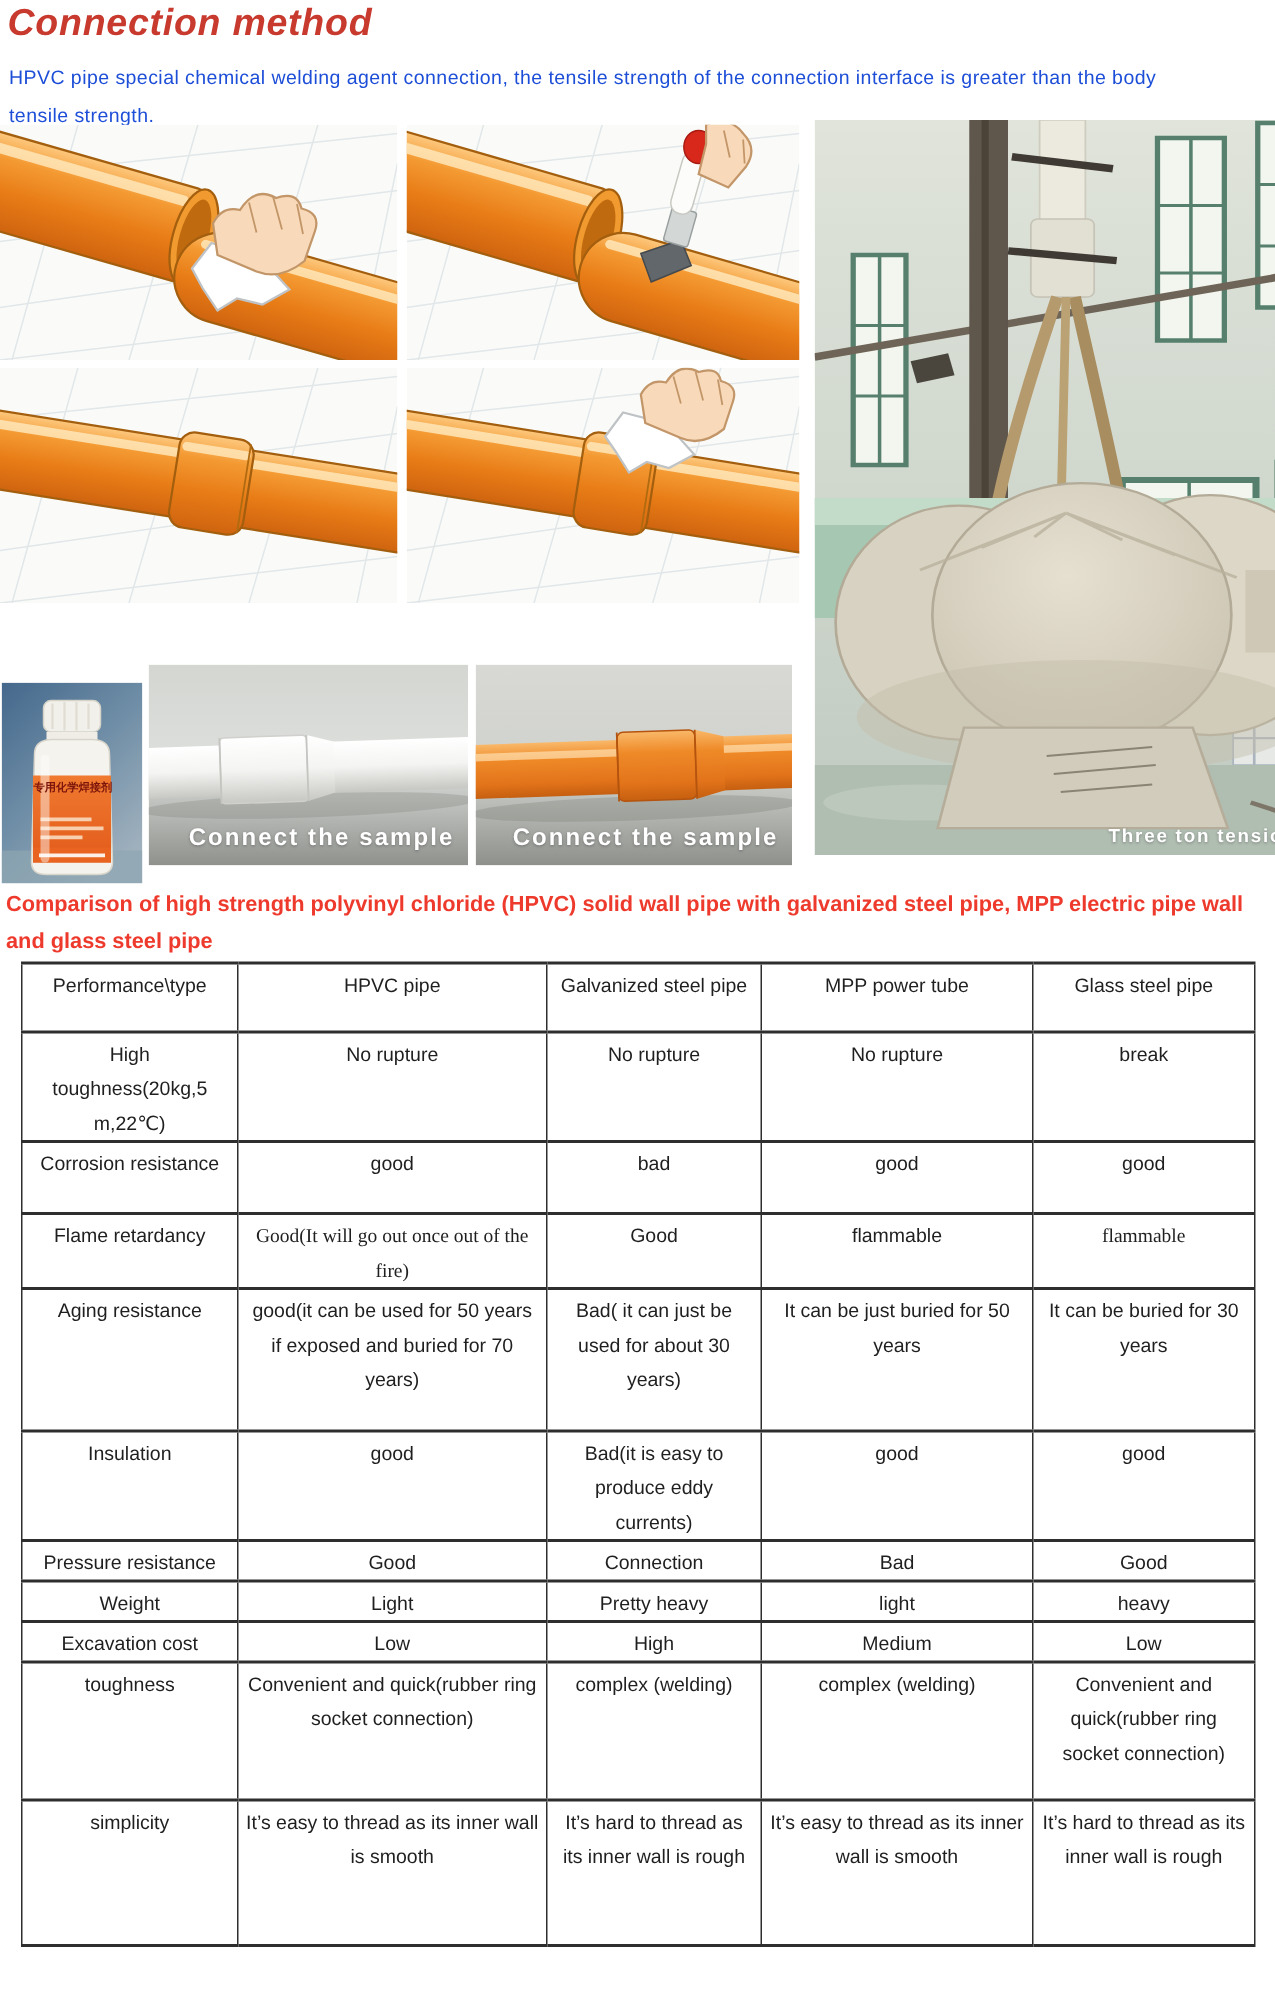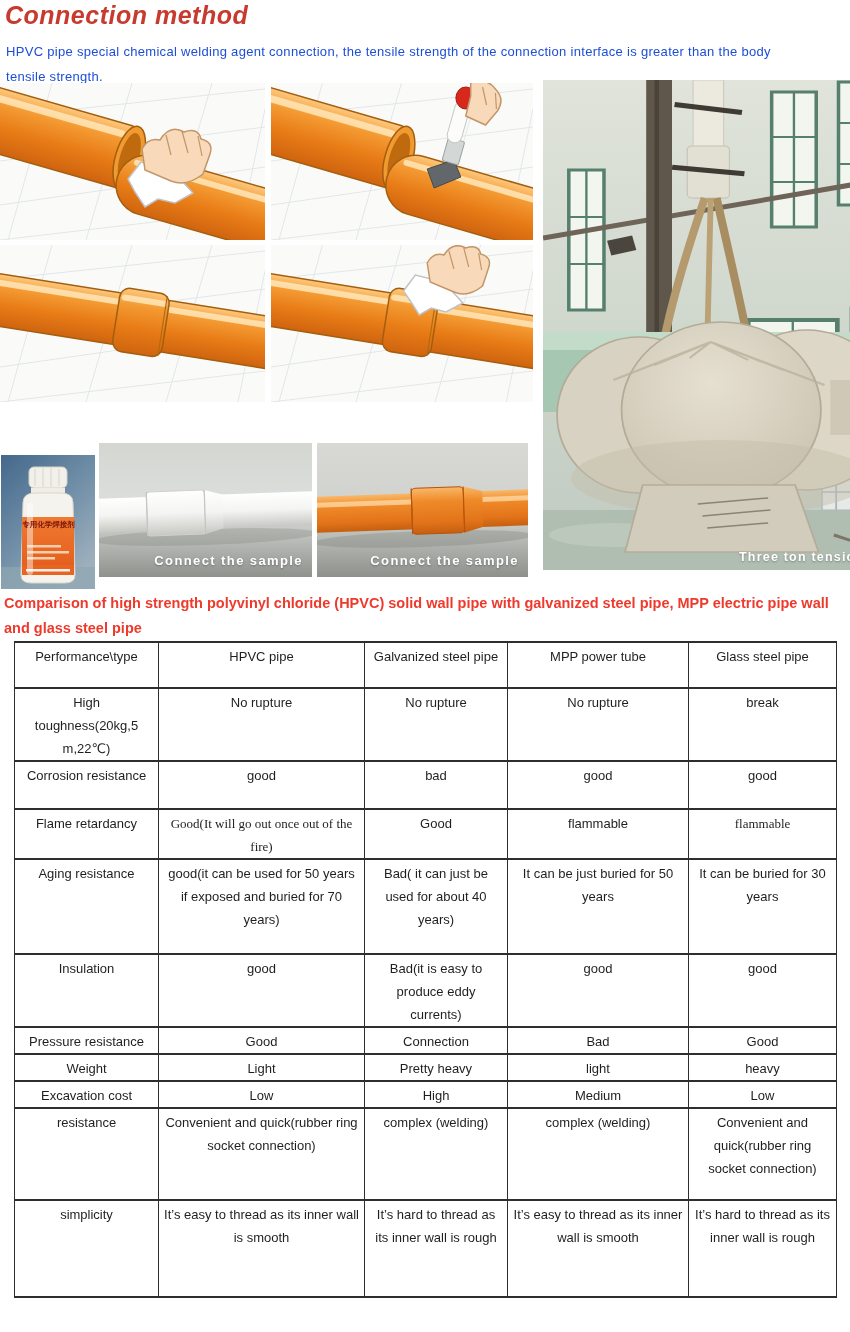--- a/index.html
+++ b/index.html
@@ -18,21 +18,21 @@
   .fig-p1{left:0;top:3px;width:265px;height:157px;}
   .fig-p2{left:271px;top:3px;width:262px;height:157px;}
   .fig-p3{left:0;top:165px;width:265px;height:157px;}
   .fig-p4{left:271px;top:165px;width:262px;height:157px;}
   .fig-photo{left:543px;top:0;width:360px;height:490px;}
   .fig-bottle{left:1px;top:363px;width:94px;height:134px;margin-top:12px;}
   .fig-wsample{left:99px;top:363px;width:213px;height:134px;}
   .fig-osample{left:317px;top:363px;width:211px;height:134px;}
 
   .img-caption{position:absolute;right:9px;bottom:9px;color:#fff;font-weight:bold;
-               font-size:13px;letter-spacing:1.4px;text-shadow:0 1px 2px rgba(60,60,60,.45);
+               font-size:16px;letter-spacing:1.4px;text-shadow:0 1px 2px rgba(60,60,60,.45);
                white-space:nowrap;}
   .fig-photo .img-caption{right:7px;bottom:6px;font-size:12.5px;letter-spacing:1.2px;}
 
   .bottle-label-text{position:absolute;left:21px;top:65px;width:53px;text-align:center;
                      font-size:7.5px;line-height:9px;font-weight:bold;color:#7c150b;}
 
   .cmp-heading{position:absolute;left:4px;top:591px;width:846px;font-size:14.5px;
                font-weight:bold;line-height:25px;color:var(--accent-red,#ee3a2c);}
 
   #cmp-table{position:absolute;left:14px;top:641px;border-collapse:collapse;
@@ -366,21 +366,21 @@
         <tr>
           <td>Flame retardancy</td>
           <td class="serif">Good(It will go out once out of the fire)</td>
           <td>Good</td>
           <td>flammable</td>
           <td class="serif">flammable</td>
         </tr>
         <tr>
           <td>Aging resistance</td>
           <td>good(it can be used for 50 years if exposed and buried for 70 years)</td>
-          <td>Bad( it can just be used for about 40 years)</td>
+          <td>Bad( it can just be used for about 30 years)</td>
           <td>It can be just buried for 50 years</td>
           <td>It can be buried for 30 years</td>
         </tr>
         <tr>
           <td>Insulation</td>
           <td>good</td>
           <td>Bad(it is easy to produce eddy currents)</td>
           <td>good</td>
           <td>good</td>
         </tr>
@@ -399,21 +399,21 @@
           <td>heavy</td>
         </tr>
         <tr>
           <td>Excavation cost</td>
           <td>Low</td>
           <td>High</td>
           <td>Medium</td>
           <td>Low</td>
         </tr>
         <tr>
-          <td>resistance</td>
+          <td>toughness</td>
           <td>Convenient and quick(rubber ring socket connection)</td>
           <td>complex (welding)</td>
           <td>complex (welding)</td>
           <td>Convenient and quick(rubber ring socket connection)</td>
         </tr>
         <tr>
           <td>simplicity</td>
           <td>It’s easy to thread as its inner wall is smooth</td>
           <td>It’s hard to thread as its inner wall is rough</td>
           <td>It’s easy to thread as its inner wall is smooth</td>

